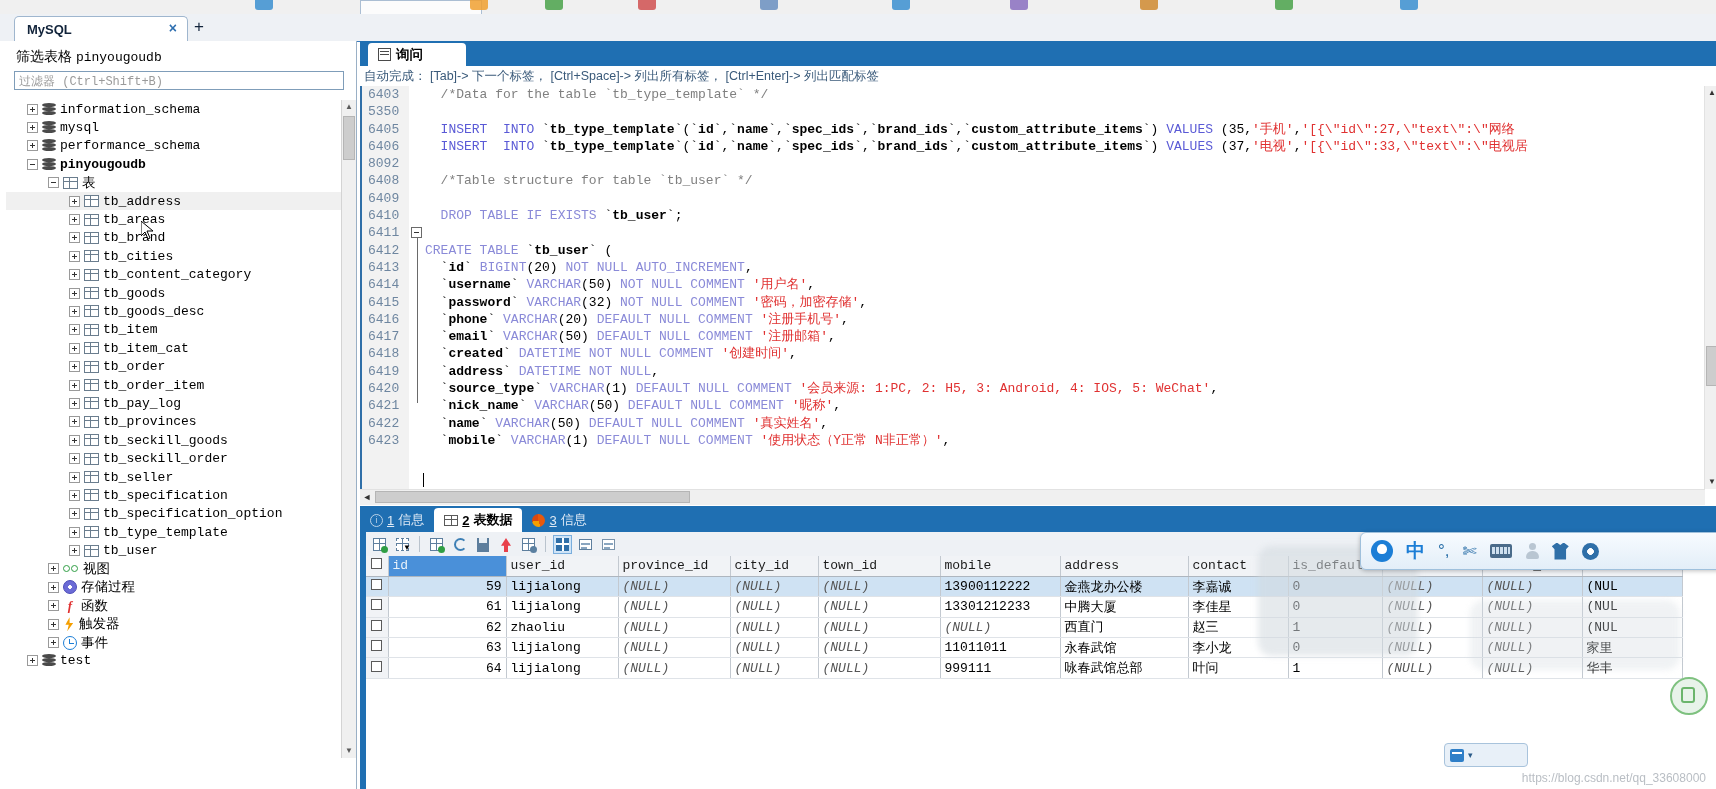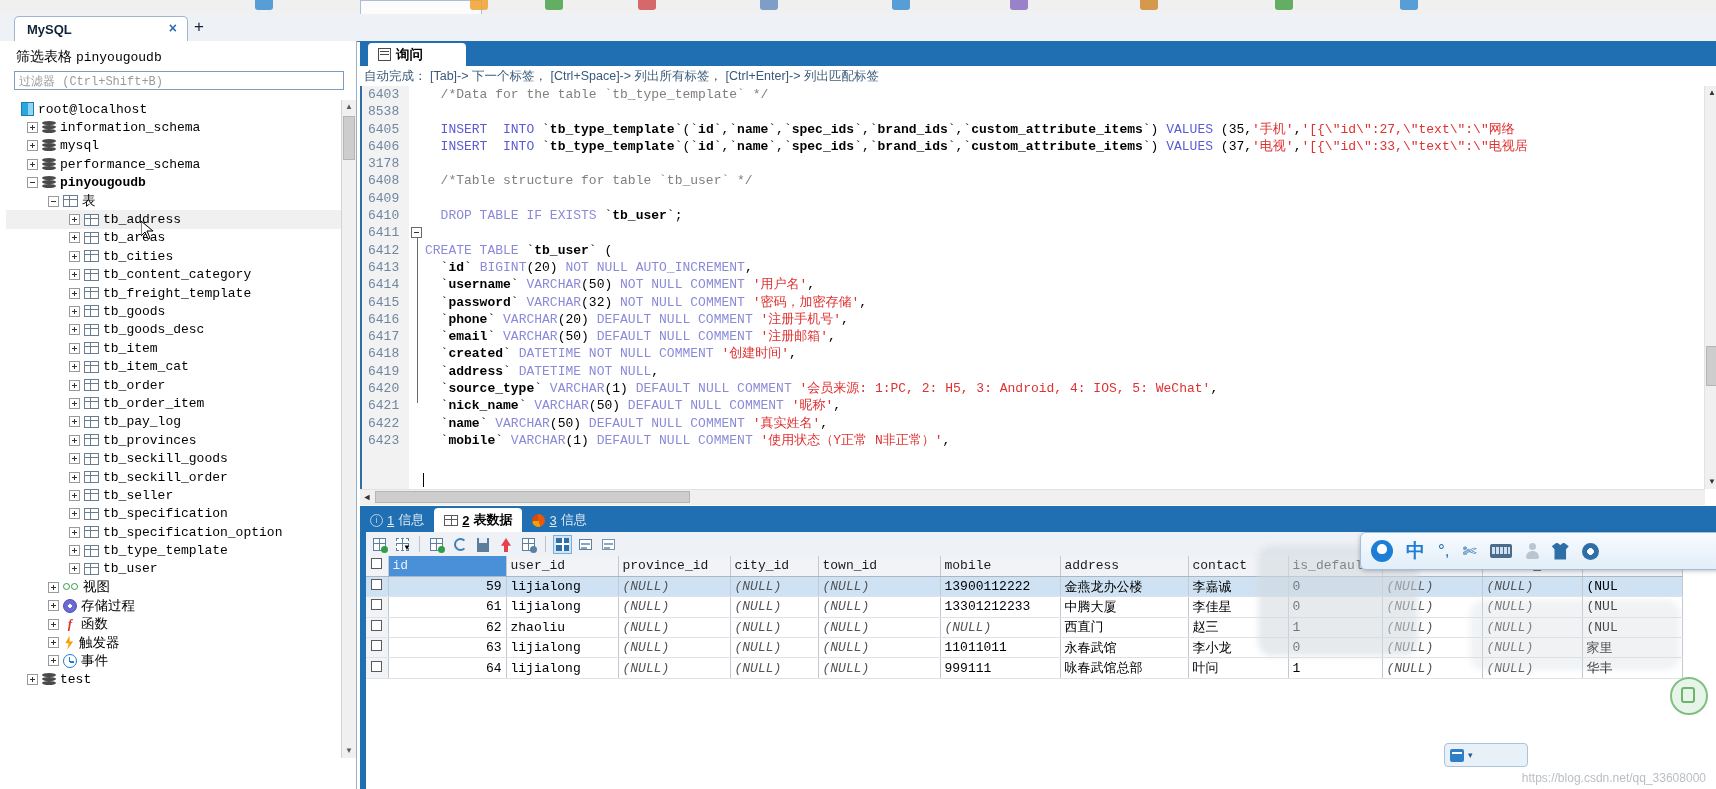--- a/index.html
+++ b/index.html
@@ -594,26 +594,20 @@
     <div class="lp-title">
       <span>筛选表格</span>
       <span class="db">pinyougoudb</span>
     </div>
     <div class="lp-filter">
       <span>过滤器 (Ctrl+Shift+B)</span>
     </div>
 
     <div class="tree" id="tree">
         <div class="tnode">
-          <span class="spacer" style="width: 0px;"></span>
-          <span class="spacer" style="width: 15px;"></span>
-          <span class="ic-srv"></span>
-          <span class="tlabel">root@localhost</span>
-        </div>
-        <div class="tnode">
           <span class="spacer" style="width: 21px;"></span>
           <span class="expander plus"></span>
           <span class="ic-db">
             <i style="top:0"></i>
             <i style="top:4px"></i>
             <i style="top:8px"></i>
           </span>
           <span class="tlabel">information_schema</span>
         </div>
         <div class="tnode">
@@ -661,33 +655,33 @@
         <div class="tnode">
           <span class="spacer" style="width: 63px;"></span>
           <span class="expander plus"></span>
           <span class="ic-tbl"></span>
           <span class="tlabel">tb_areas</span>
         </div>
         <div class="tnode">
           <span class="spacer" style="width: 63px;"></span>
           <span class="expander plus"></span>
           <span class="ic-tbl"></span>
+          <span class="tlabel">tb_brand</span>
+        </div>
+        <div class="tnode">
+          <span class="spacer" style="width: 63px;"></span>
+          <span class="expander plus"></span>
+          <span class="ic-tbl"></span>
           <span class="tlabel">tb_cities</span>
         </div>
         <div class="tnode">
           <span class="spacer" style="width: 63px;"></span>
           <span class="expander plus"></span>
           <span class="ic-tbl"></span>
           <span class="tlabel">tb_content_category</span>
-        </div>
-        <div class="tnode">
-          <span class="spacer" style="width: 63px;"></span>
-          <span class="expander plus"></span>
-          <span class="ic-tbl"></span>
-          <span class="tlabel">tb_freight_template</span>
         </div>
         <div class="tnode">
           <span class="spacer" style="width: 63px;"></span>
           <span class="expander plus"></span>
           <span class="ic-tbl"></span>
           <span class="tlabel">tb_goods</span>
         </div>
         <div class="tnode">
           <span class="spacer" style="width: 63px;"></span>
           <span class="expander plus"></span>
@@ -836,24 +830,24 @@
         <span class="q-tab-label">询问</span>
       </div>
       <span class="q-tab-plus">+</span>
     </div>
 
     <div class="hintbar">自动完成： [Tab]-&gt; 下一个标签， [Ctrl+Space]-&gt; 列出所有标签， [Ctrl+Enter]-&gt; 列出匹配标签</div>
 
     <div class="editor">
       <div class="gutter" id="gutter">
           <div class="lnum">6403</div>
-          <div class="lnum">8538</div>
+          <div class="lnum">5350</div>
           <div class="lnum">6405</div>
           <div class="lnum">6406</div>
-          <div class="lnum">3178</div>
+          <div class="lnum">8092</div>
           <div class="lnum">6408</div>
           <div class="lnum">6409</div>
           <div class="lnum">6410</div>
           <div class="lnum">6411</div>
           <div class="lnum">6412</div>
           <div class="lnum">6413</div>
           <div class="lnum">6414</div>
           <div class="lnum">6415</div>
           <div class="lnum">6416</div>
           <div class="lnum">6417</div>

